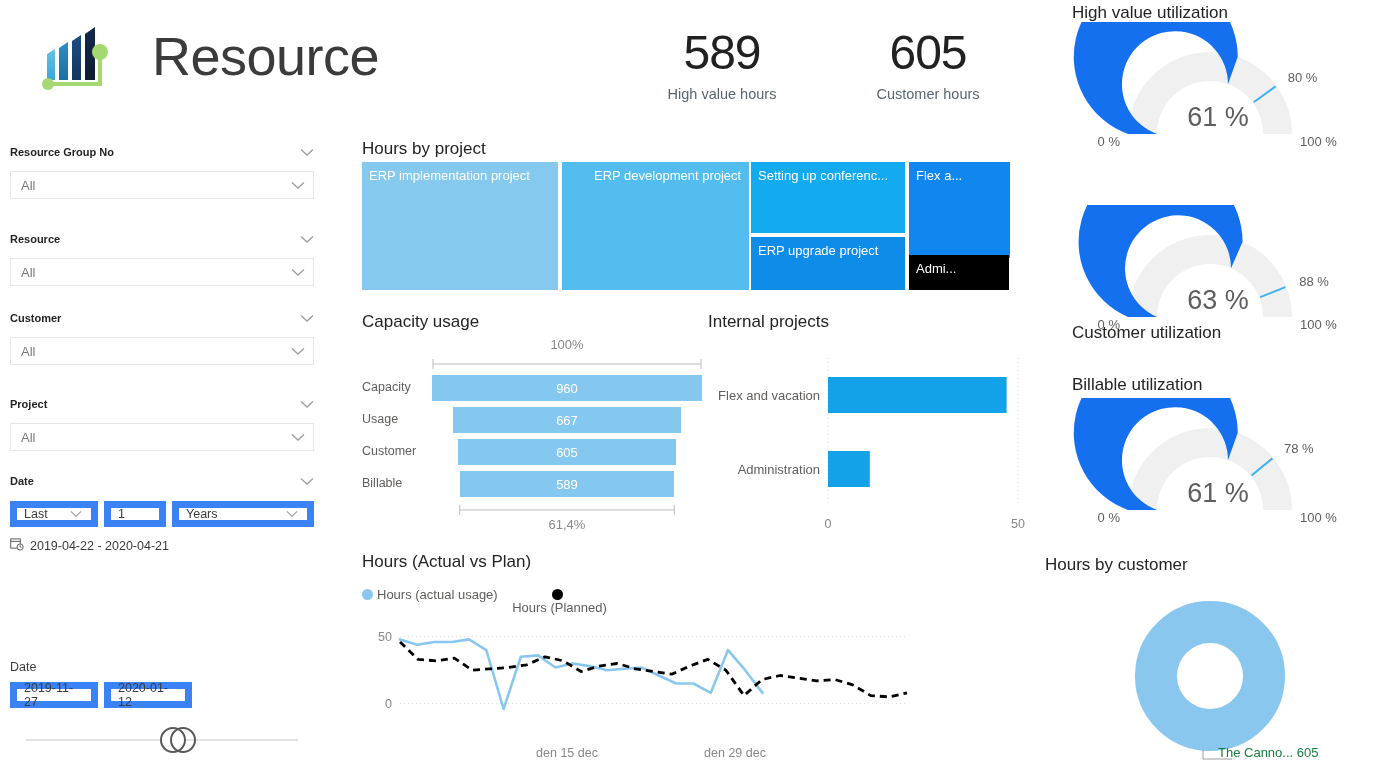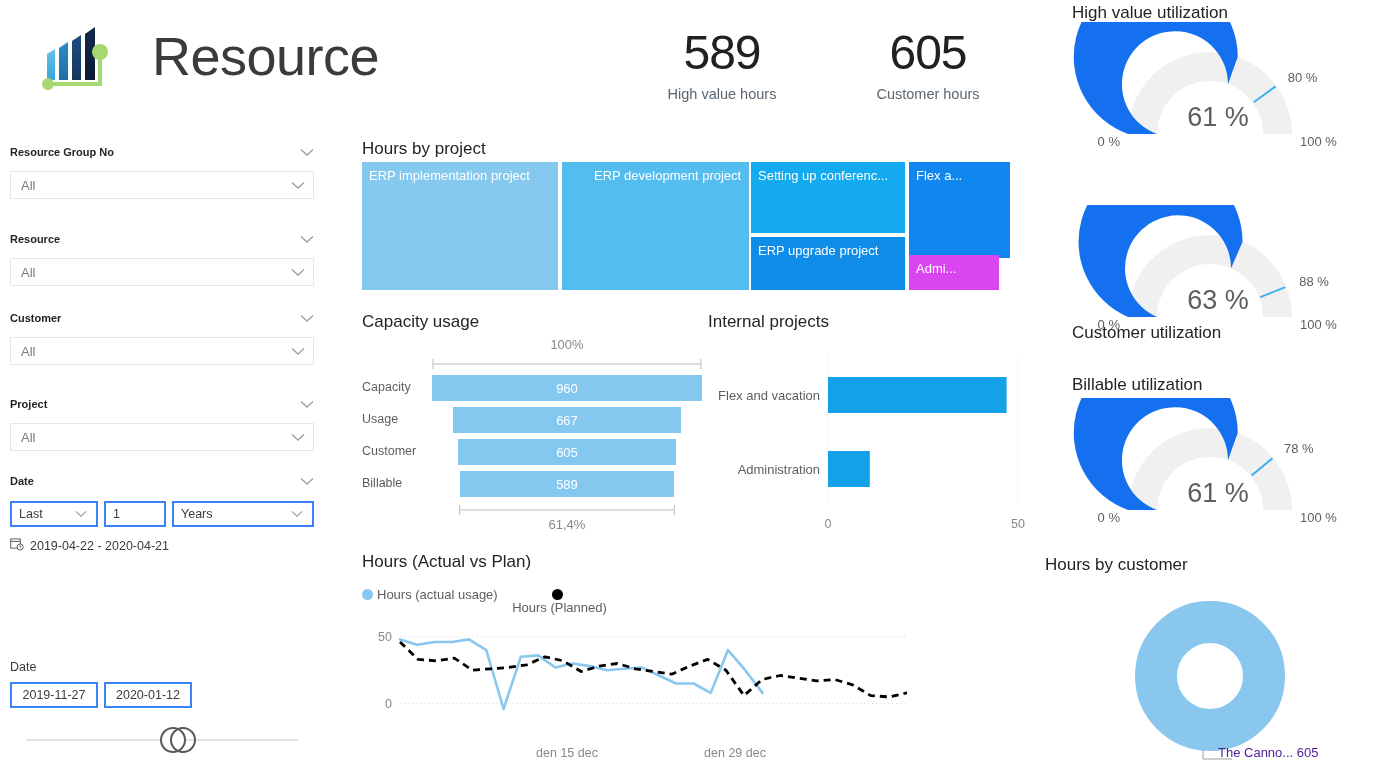--- a/index.html
+++ b/index.html
@@ -44,21 +44,21 @@
     width: 14px; height: 9px; display: block;
   }
   .chev svg { display: block; }
   .slicer-box {
     border: 1px solid #e6e6e6; background: #fff;
     height: 28px; display: flex; align-items: center;
     padding: 0 8px 0 10px; justify-content: space-between;
   }
   .slicer-box span.val { font-size: 13px; color: #7a7a7a; }
   .date-field {
-    border: 2px solid #3b82f6; background: #fff; height: 26px;
+    border: 7px solid #3b82f6; background: #fff; height: 26px;
     display: flex; align-items: center; padding: 0 7px;
     font-size: 12.5px; color: #3b3b3b; justify-content: space-between;
   }
   .date-range-text { font-size: 12.5px; color: #3b3b3b; }
 
   
   .tm-tile {
     position: absolute; color: #fff; font-size: 13px;
     padding: 6px 7px; overflow: hidden; white-space: nowrap;
     line-height: 16px;
@@ -72,21 +72,21 @@
     font-size: 13px;
   }
   .fn-axis-text { font-size: 13px; color: #8a8886; text-align: center; }
 
   
   .axis-text { font-size: 12.5px; fill: #8a8886; }
   .cat-text  { font-size: 13px; fill: #605e5c; }
 
   .legend-item { display: inline-flex; align-items: center; font-size: 13px; color: #605e5c; }
   .legend-dot { width: 11px; height: 11px; border-radius: 50%; margin-right: 4px; display: inline-block; }
-  .donut-label { font-size: 13px; color: #4c1d95; }
+  .donut-label { font-size: 13px; color: #15803d; }
 </style>
 </head>
 <body>
 
 <div id="root">
 
   <div class="abs" id="logo">
     <svg width="92" height="78" viewBox="0 0 92 78">
       <defs>
         <linearGradient id="lg1" x1="0" y1="1" x2="0" y2="0">
@@ -263,21 +263,21 @@
     </div>
   </div>
 
   <div class="abs panel-title" style="left:362px; top:138px;">Hours by project</div>
   <div class="abs" id="treemap" style="left:362px; top:162px; width:650px; height:130px;">
       <div class="tm-tile" style="left: 0px; top: 0px; width: 196px; height: 128px; background: rgb(134, 201, 238);"><span>ERP implementation project</span></div>
       <div class="tm-tile" style="left: 200px; top: 0px; width: 187px; height: 128px; background: rgb(83, 189, 240); padding-left: 32px;"><span>ERP development project</span></div>
       <div class="tm-tile" style="left: 389px; top: 0px; width: 154px; height: 71px; background: rgb(19, 170, 240);"><span>Setting up conferenc...</span></div>
       <div class="tm-tile" style="left: 389px; top: 75px; width: 154px; height: 53px; background: rgb(15, 140, 232);"><span>ERP upgrade project</span></div>
       <div class="tm-tile" style="left: 547px; top: 0px; width: 101px; height: 96px; background: rgb(16, 134, 239);"><span>Flex a...</span></div>
-      <div class="tm-tile" style="left: 547px; top: 93px; width: 90px; height: 35px; background: #d946ef;"><span>Admi...</span></div>
+      <div class="tm-tile" style="left: 547px; top: 93px; width: 100px; height: 35px; background: #000000;"><span>Admi...</span></div>
     </div>
 
   <div class="abs panel-title" style="left:362px; top:311px;">Capacity usage</div>
   <div class="abs" style="left:362px; top:337px; width:340px; height:210px;">
     <div id="fn-top-label" class="fn-axis-text" style="position:absolute; left:70px; top:0px; width:270px;">100%</div>
     <svg style="position:absolute; left:70px; top:22px;" width="270" height="10">
       <line x1="1" y1="5" x2="269" y2="5" stroke="#bdbdbd" stroke-width="1"></line>
       <line x1="1" y1="0" x2="1" y2="10" stroke="#bdbdbd" stroke-width="1"></line>
       <line x1="269" y1="0" x2="269" y2="10" stroke="#bdbdbd" stroke-width="1"></line>
     </svg>

